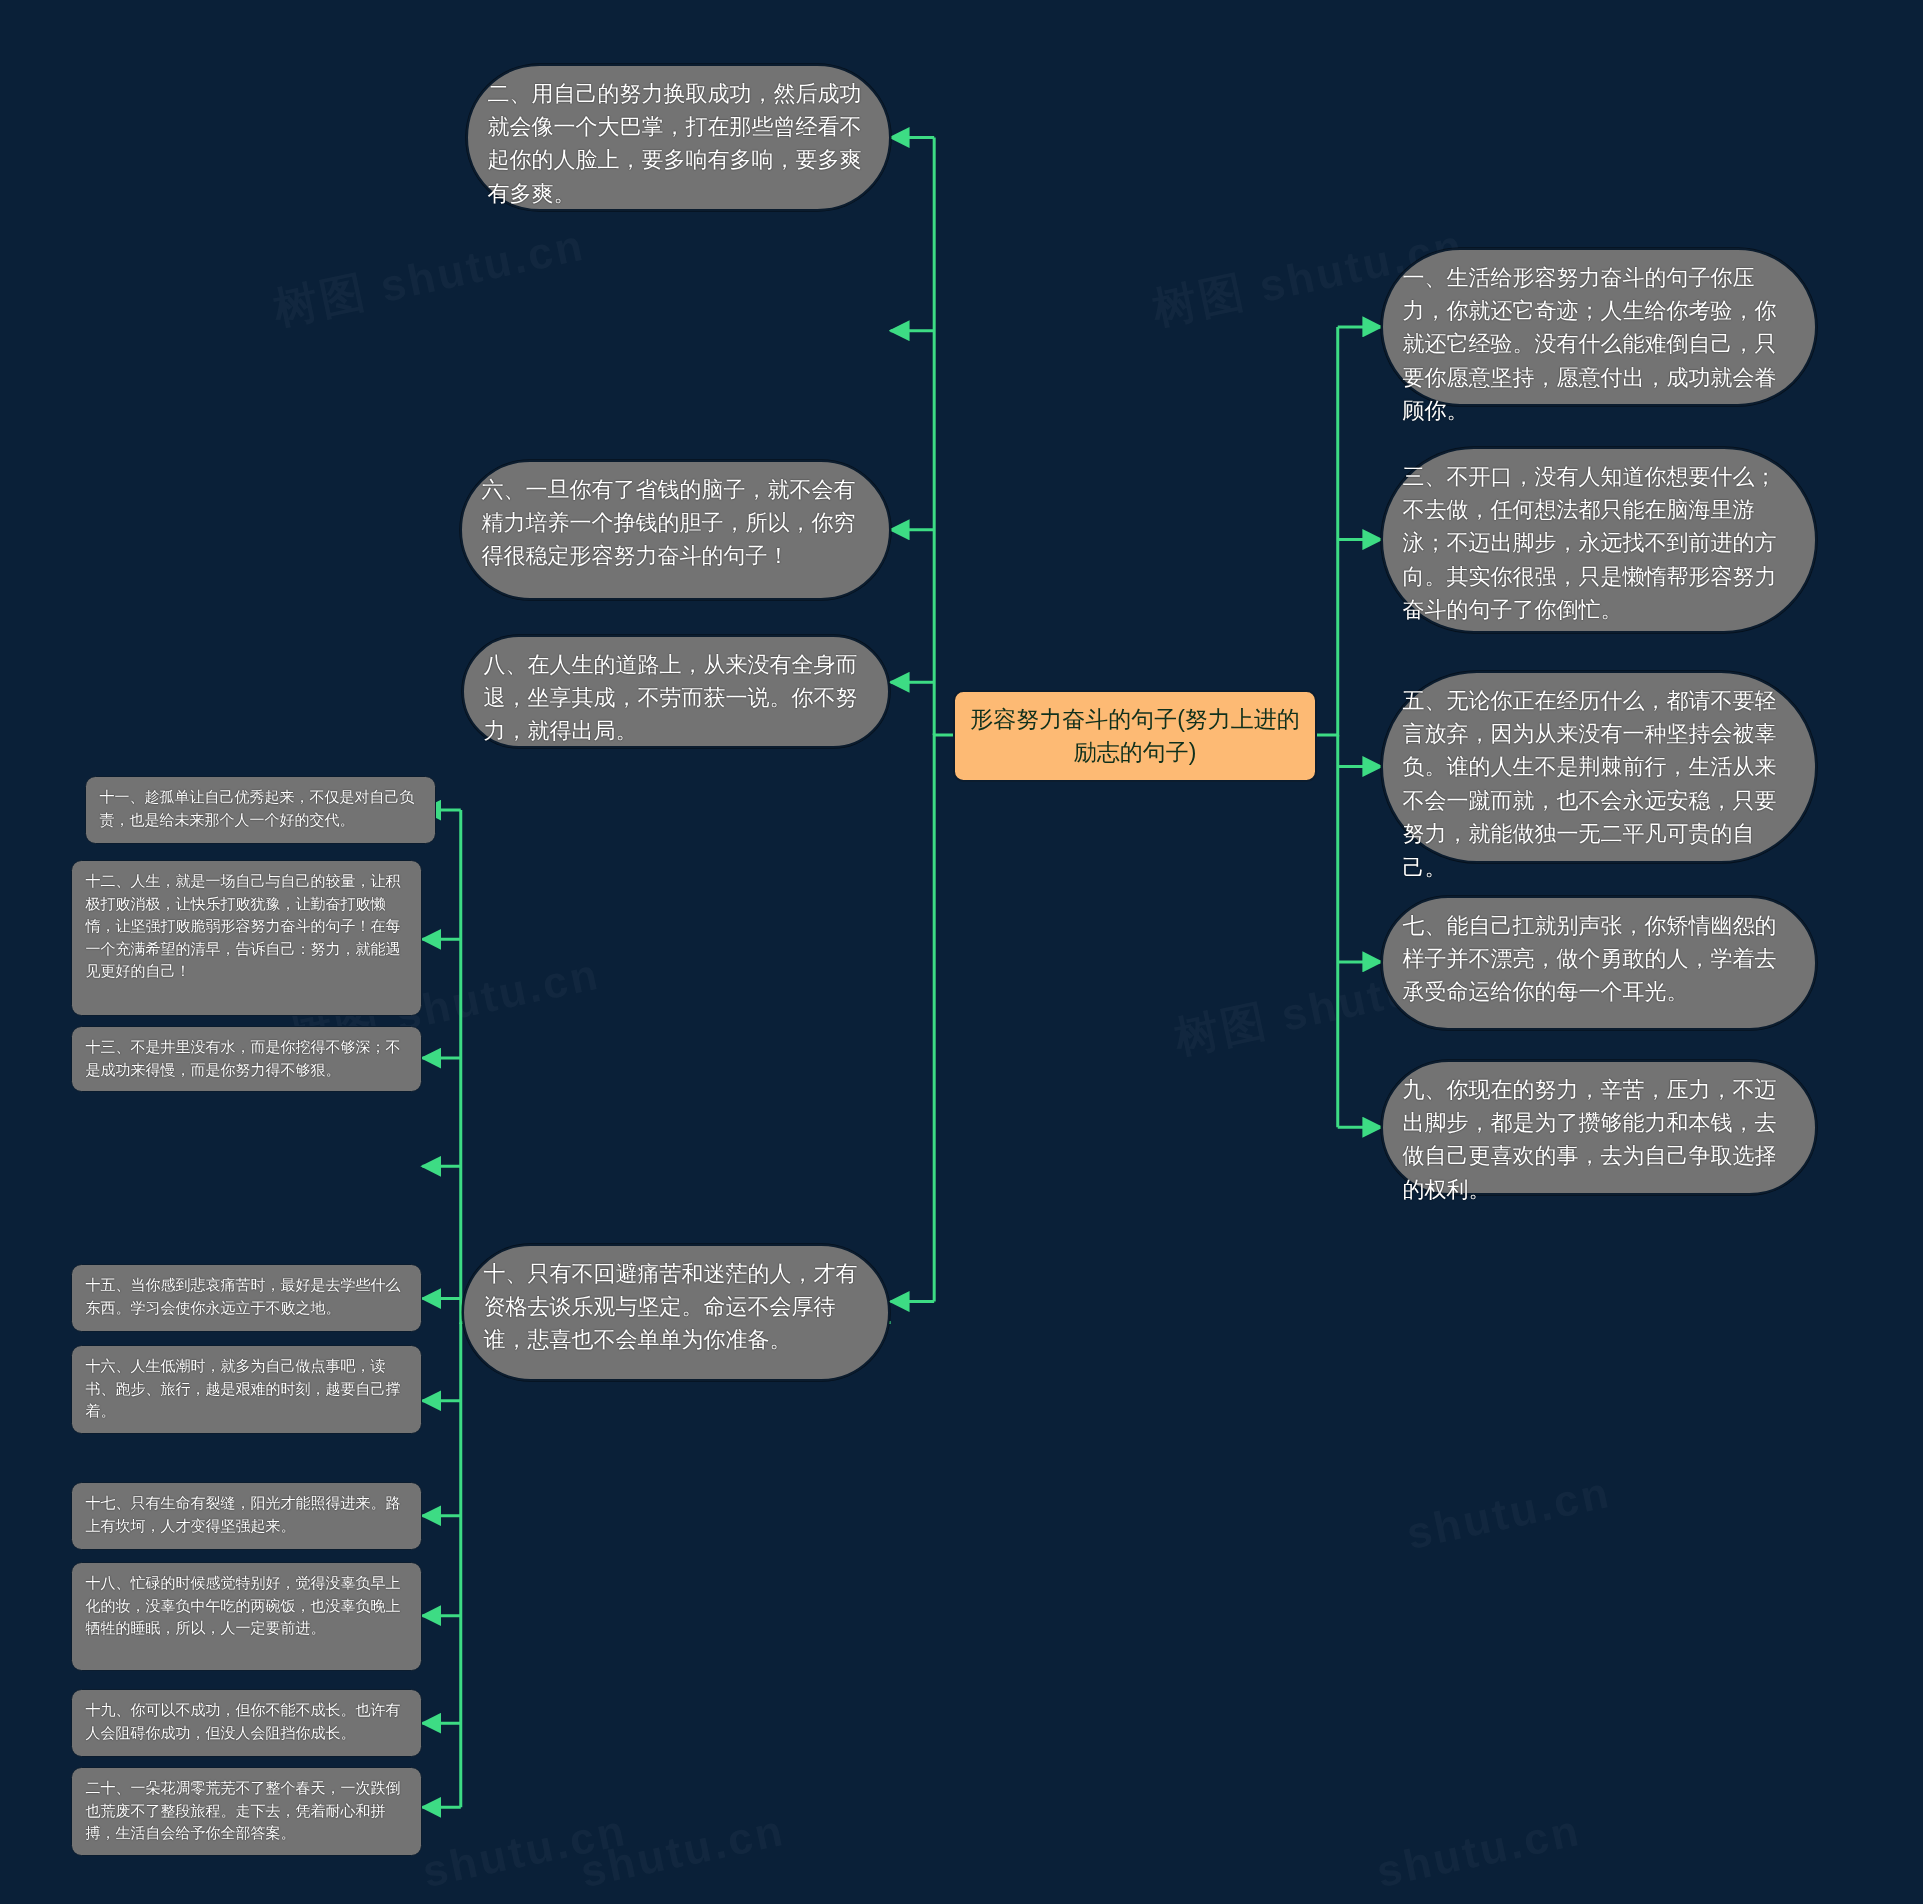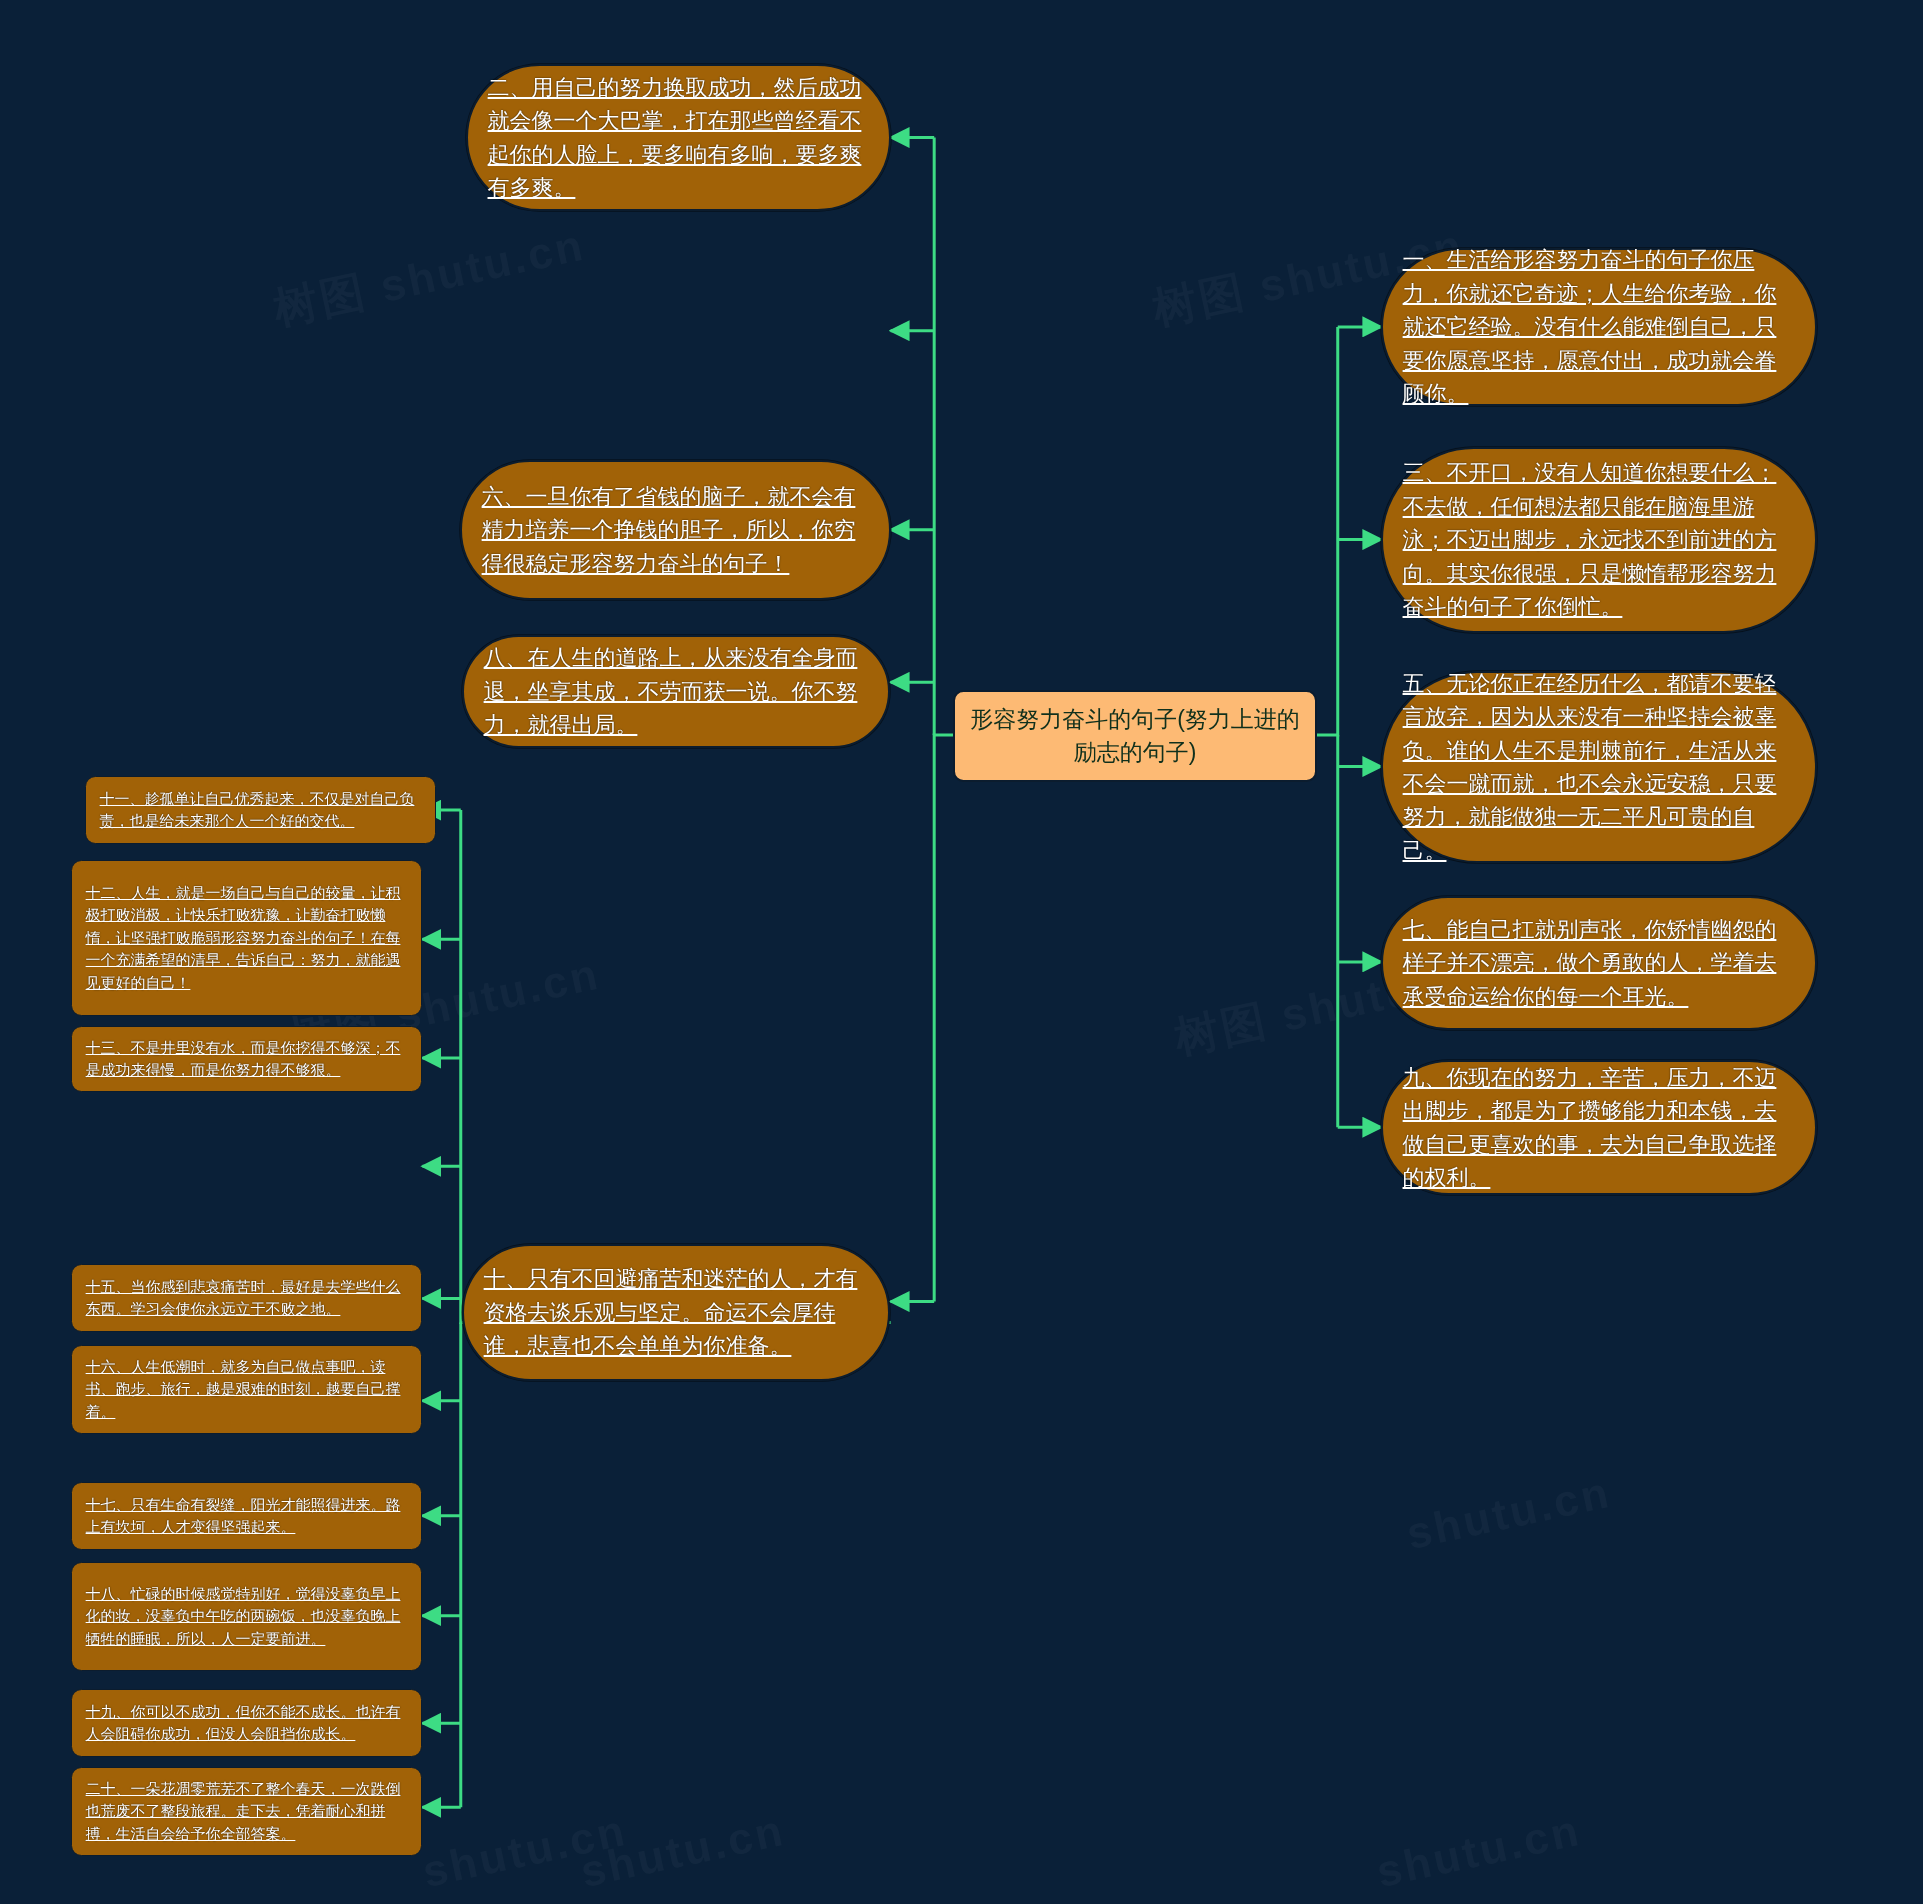--- a/index.html
+++ b/index.html
@@ -31,27 +31,25 @@
   #edges {
     position: absolute;
     left: 0; top: 0;
     width: 1924px; height: 1905px;
     pointer-events: none;
   }
   
   .node {
     position: absolute;
     display: flex;
-    align-items: center;
-    background: #a16207;
+    background: #737373;
     color: #ffffff;
     line-height: 1.52;
     text-shadow: 0 0 1.5px rgba(0,0,0,0.9);
     padding: 10.5px 19.5px;
-    text-decoration: underline;
   }
   .node .txt { display: block; width: 100%; }
   
   .pill {
     border: 2.3px solid #0b1c2e;
     border-radius: 751px;
     font-size: 22px;
     box-shadow: 0 0 0 0.8px rgba(0,0,0,0.5);
   }
   

